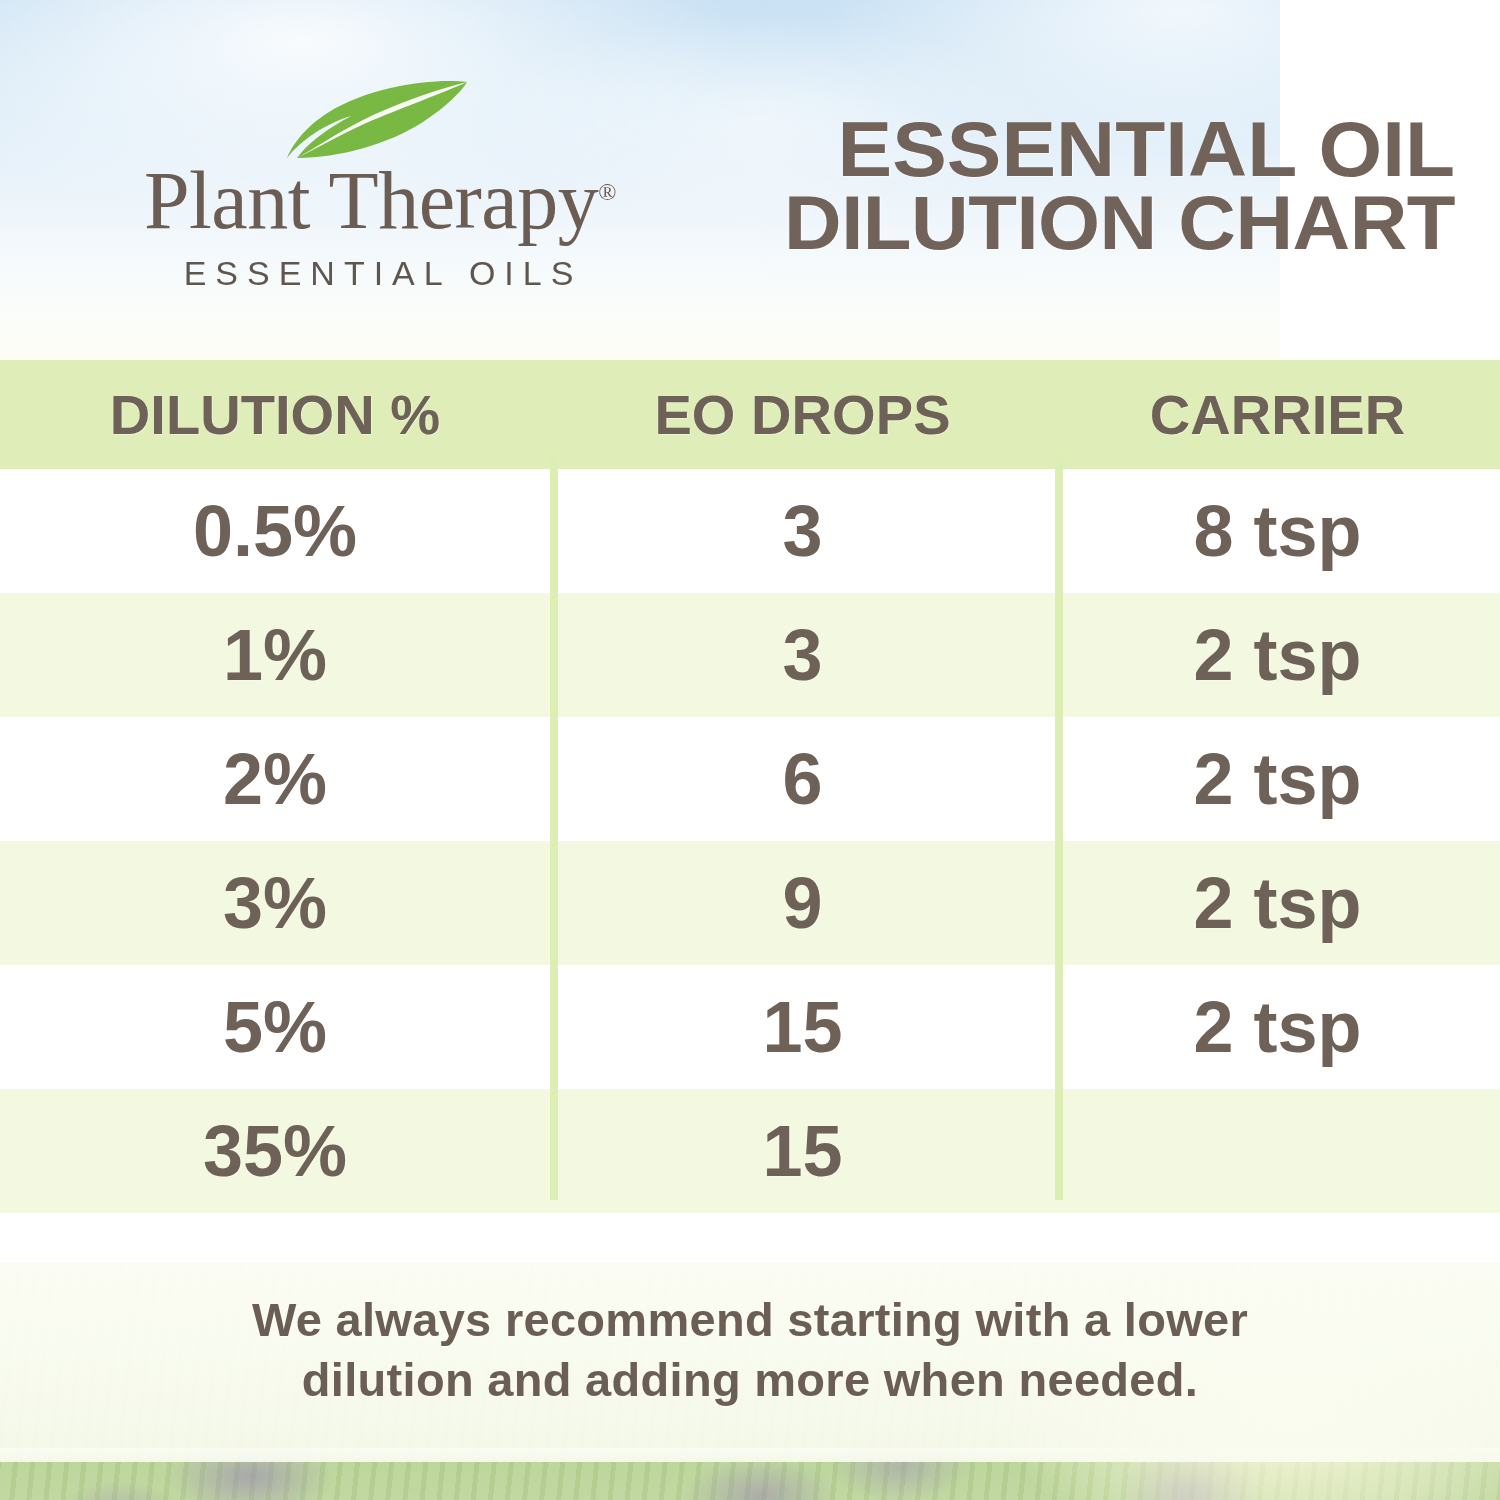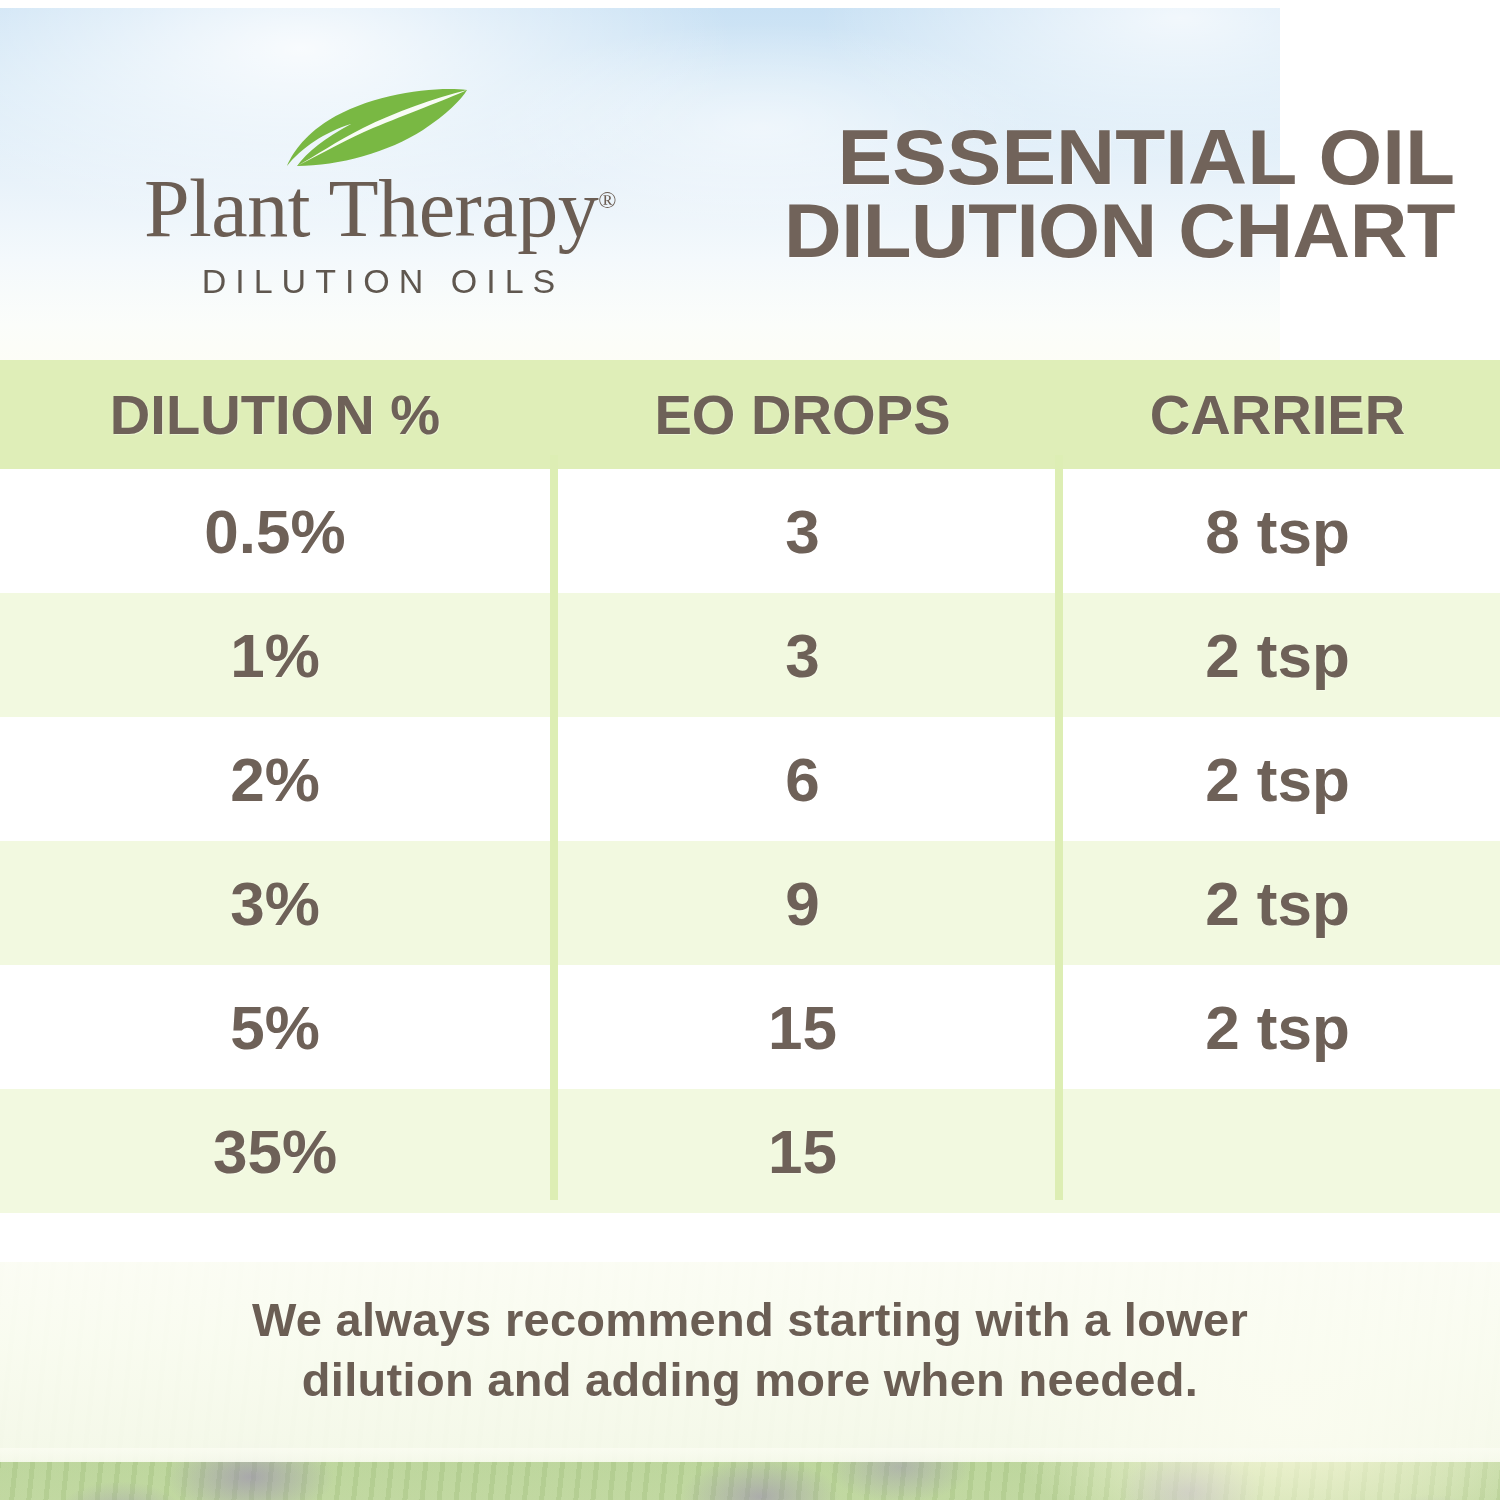--- a/index.html
+++ b/index.html
@@ -6,21 +6,21 @@
   html,body { width:1500px; height:1500px; }
   body {
     font-family:"Liberation Sans", sans-serif;
     background:#ffffff;
     overflow:hidden;
   }
   .page { position:relative; width:1500px; height:1500px; overflow:hidden; }
 
   
   .header {
-    position:absolute; left:0; top:8px; width:1280px; height:360px;
+    position:absolute; left:0; top:0; width:1280px; height:360px;
     background:
       radial-gradient(ellipse 620px 260px at 300px 40px, rgba(255,255,255,0.85) 0%, rgba(255,255,255,0) 70%),
       radial-gradient(ellipse 500px 200px at 1180px 10px, rgba(255,255,255,0.75) 0%, rgba(255,255,255,0) 72%),
       radial-gradient(ellipse 400px 150px at 760px 120px, rgba(255,255,255,0.5) 0%, rgba(255,255,255,0) 70%),
       linear-gradient(180deg,#c9e1f4 0%, #d8eaf7 22%, #e8f2fa 48%, #f4f9fc 70%, #fbfdfa 88%, #fdfdf6 100%);
   }
 
   
   .logo-block {
     position:absolute; left:85px; top:78px; width:590px; text-align:center;
@@ -78,21 +78,21 @@
   .col2 { width:505px; }
   .col3 { width:445px; }
 
   .trow {
     position:relative; width:1500px; height:124px;
     display:flex; align-items:center;
   }
   .trow.alt { background:#f2f9e0; }
   .trow.plain { background:#ffffff; }
   .td {
-    text-align:center; color:#6e6158; font-size:62px; font-weight:bold;
+    text-align:center; color:#6e6158; font-size:72px; font-weight:bold;
     text-shadow:1px 1px 0 rgba(255,255,255,0.3);
   }
 
   
   .vdiv {
     position:absolute; top:95px; width:8px; height:745px;
     background:#ddeeb4; z-index:5;
   }
   .vdiv.v1 { left:550px; }
   .vdiv.v2 { left:1055px; }
@@ -145,21 +145,21 @@
   <div class="header">
 
     <div class="logo-block">
       <div class="leaf-wrap">
         <svg class="leaf-svg" width="190" height="82" viewBox="0 0 190 82" xmlns="http://www.w3.org/2000/svg">
           <path d="M182 4 C150 0 86 8 44 34 C18 50 6 70 2 80 C16 62 40 46 66 38 C40 52 22 66 12 80 C54 80 104 66 138 44 C162 28 176 14 182 4 Z" fill="#79b843"></path>
           <path d="M182 4 C150 12 110 26 78 42 C52 55 30 70 12 80 C40 66 64 52 88 42 C122 28 160 14 182 4 Z" fill="#ffffff" opacity="0.95"></path>
         </svg>
       </div>
       <div class="logo-word"><span>Plant Therapy</span><span class="reg">®</span></div>
-      <div class="logo-sub">DILUTION OILS</div>
+      <div class="logo-sub">ESSENTIAL OILS</div>
     </div>
 
     <div class="title-block">
       <div class="title-line l1">ESSENTIAL OIL</div>
       <div class="title-line l2">DILUTION CHART</div>
     </div>
   </div>
 
   <div class="table">
 

